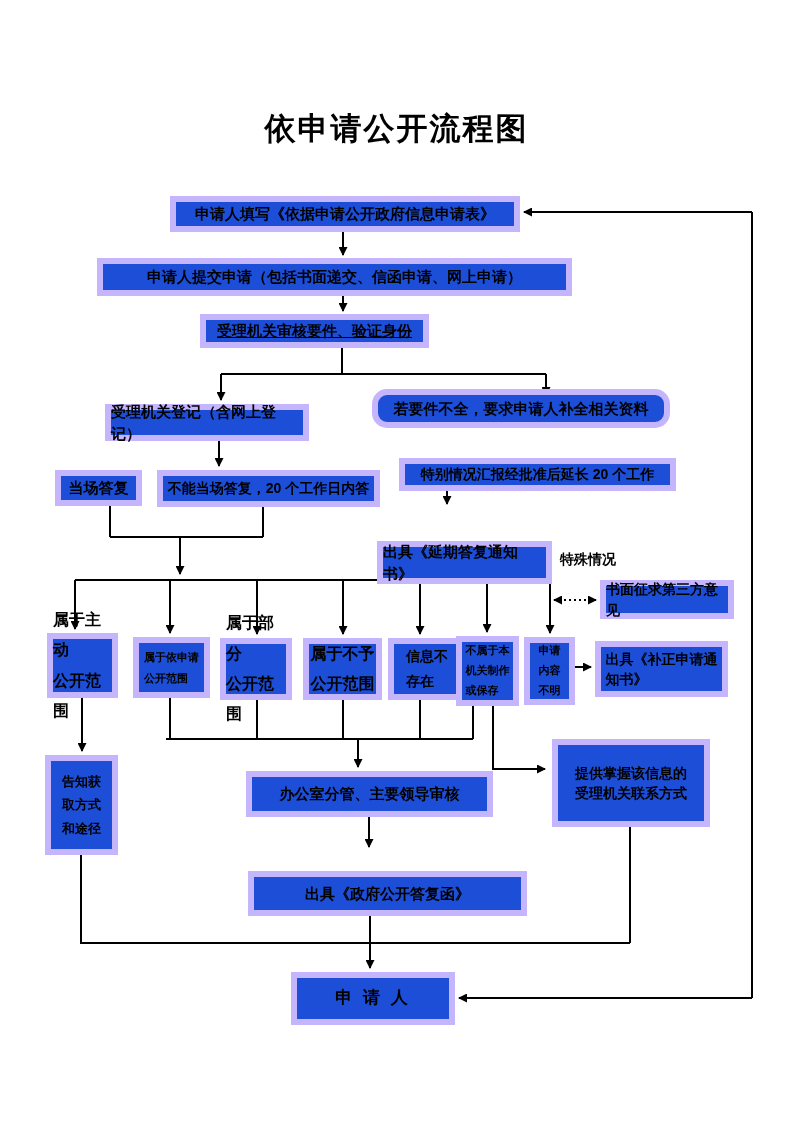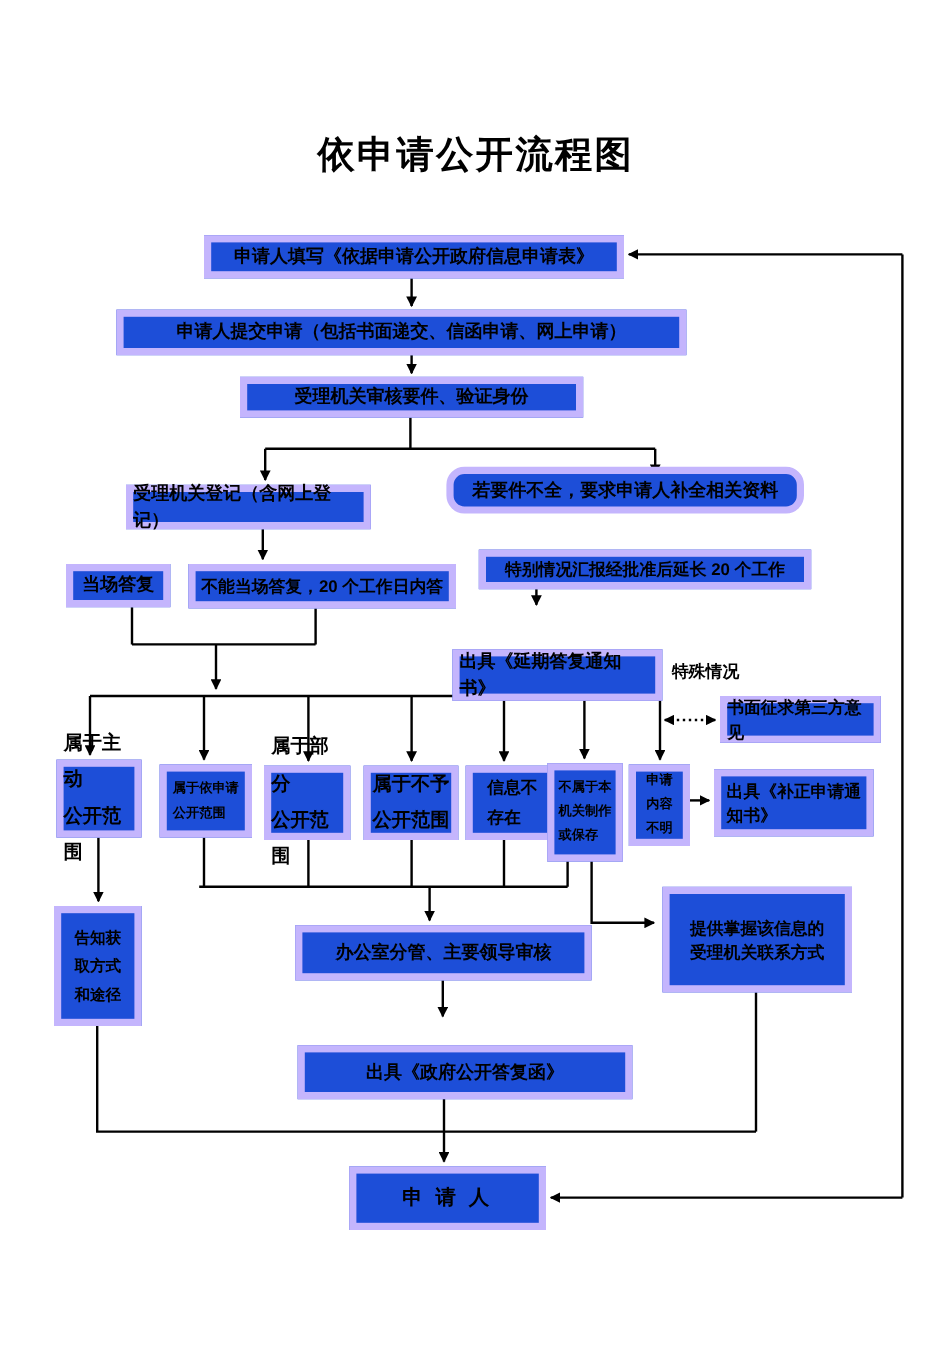--- a/index.html
+++ b/index.html
@@ -121,21 +121,21 @@
       <path d="M752,998 L752,212"></path>
       <line x1="752" y1="212" x2="524" y2="212" marker-end="url(#ah)"></line>
       <line x1="752" y1="998" x2="459" y2="998" marker-end="url(#ah)"></line>
     </g>
   </svg>
 
   <div class="node fs15" style="left:170px; top:196px; width:350px; height:36px;">申请人填写《依据申请公开政府信息申请表》</div>
 
   <div class="node fs15" style="left:97px; top:258px; width:475px; height:38px;">申请人提交申请（包括书面递交、信函申请、网上申请）</div>
 
-  <div class="node fs15" style="left:200px; top:314px; width:286px; height:34px;">受理机关审核要件、验证身份</div>
+  <div class="node fs15" style="left:200px; top:314px; width:229px; height:34px;text-decoration:underline;">受理机关审核要件、验证身份</div>
 
   <div class="node fs15" style="left:105px; top:404px; width:204px; height:37px;">受理机关登记（含网上登记）</div>
 
   <div class="node fs15" style="left:372px; top:389px; width:298px; height:39px;border-radius:15px;">若要件不全，要求申请人补全相关资料</div>
 
   <div class="node fs15" style="left:55px; top:470px; width:87px; height:36px;">当场答复</div>
 
   <div class="node fs14" style="left:157px; top:470px; width:223px; height:37px;">不能当场答复，20 个工作日内答</div>
 
   <div class="node fs14" style="left:399px; top:458px; width:277px; height:33px;">特别情况汇报经批准后延长 20 个工作</div>
@@ -154,21 +154,21 @@
 
   <div class="node fs12 lh-wide" style="left:220px; top:638px; width:72px; height:62px;">属于部分
 公开范围</div>
 
   <div class="node fs12 lh-wide" style="left:303px; top:638px; width:79px; height:62px;">属于不予
 公开范围</div>
 
   <div class="node fs14 lh-mid" style="left:388px; top:638px; width:78px; height:62px;">信息不
 存在</div>
 
-  <div class="node fs11 lh-mid" style="left:456px; top:636px; width:63px; height:82px;">不属于本
+  <div class="node fs11 lh-mid" style="left:456px; top:636px; width:63px; height:70px;">不属于本
 机关制作
 或保存</div>
 
   <div class="node fs11 lh-mid" style="left:524px; top:637px; width:51px; height:68px;">申请
 内容
 不明</div>
 
   <div class="node fs14" style="left:595px; top:641px; width:133px; height:56px;">出具《补正申请通
 知书》</div>
 

